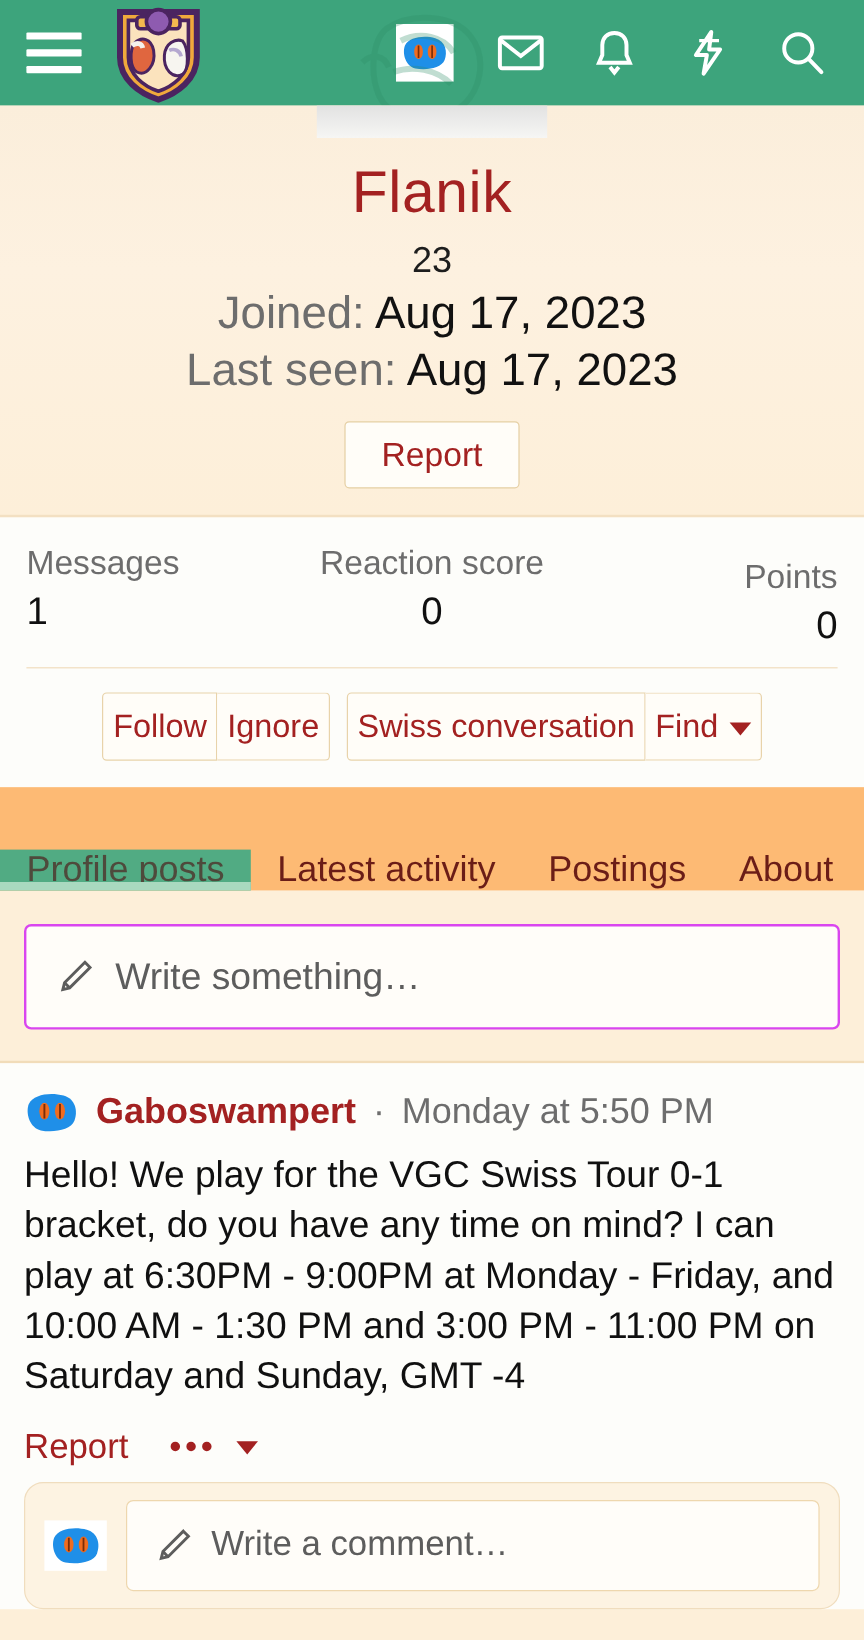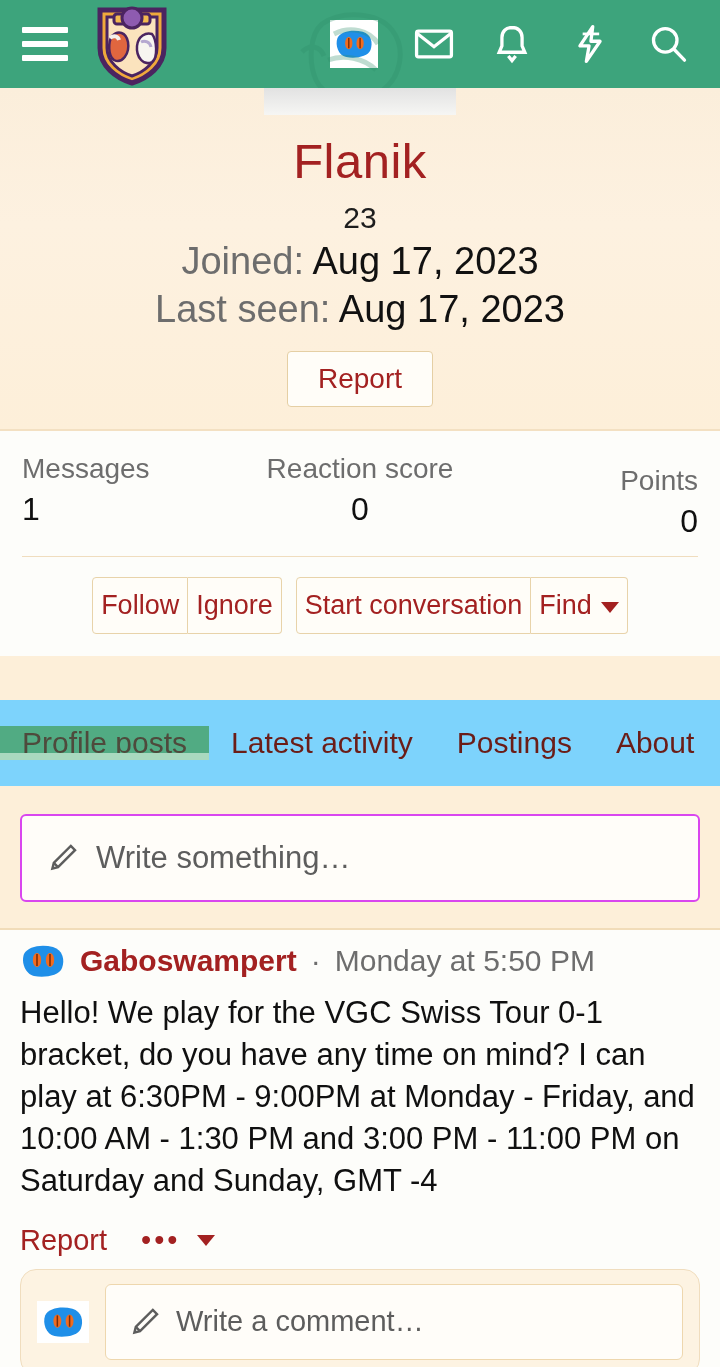--- a/index.html
+++ b/index.html
@@ -136,26 +136,25 @@
     width: 0; height: 0;
     border-left: 9px solid transparent;
     border-right: 9px solid transparent;
     border-top: 11px solid #a32121;
     margin-left: 9px;
     vertical-align: middle;
   }
 
   
   .tabs {
-    background: #7dd3fc;
+    background: #fdba74;
     display: flex;
-    align-items: center;
+    align-items: flex-end;
     height: 86px;
     position: relative;
-    margin-top: 44px;
   }
   .tab {
     display: flex; align-items: center;
     padding: 0 22px;
     font-size: 30px;
     color: #6b1d17;
     cursor: pointer;
     position: relative;
   }
   .tab.active {
@@ -184,21 +183,21 @@
     display: flex;
     align-items: center;
     padding-left: 24px;
     gap: 16px;
     cursor: text;
   }
   .pencil { width: 34px; height: 34px; flex: none; }
   .placeholder { font-size: 31px; color: #5d5d5d; }
 
   
-  .post { background: #fdfdfa; padding: 14px 20px 0 20px; }
+  .post { background: #fdfdfa; padding: 24px 20px 0 20px; }
   .post-head {
     display: flex; align-items: center; gap: 14px;
     font-size: 30px;
   }
   .blob-avatar { width: 46px; height: 34px; flex: none; }
   .post-author { color: #a32121; font-weight: bold; }
   .post-time { color: #6d6d6d; }
   .post-body {
     font-size: 31px;
     line-height: 1.35;
@@ -338,21 +337,21 @@
       <div class="stat-value">0</div>
     </div>
   </div>
 
   <div class="btnrow-wrap">
     <div class="btngroup">
       <div class="btn">Follow</div>
       <div class="btn">Ignore</div>
     </div>
     <div class="btngroup">
-      <div class="btn">Start conversation</div>
+      <div class="btn">Swiss conversation</div>
       <div class="btn">
         <span>Find</span><span class="caret"></span>
       </div>
     </div>
   </div>
 </div>
 
 <div class="tabs">
   <div class="tab active">Profile posts</div>
   <div class="tab">Latest activity</div>

